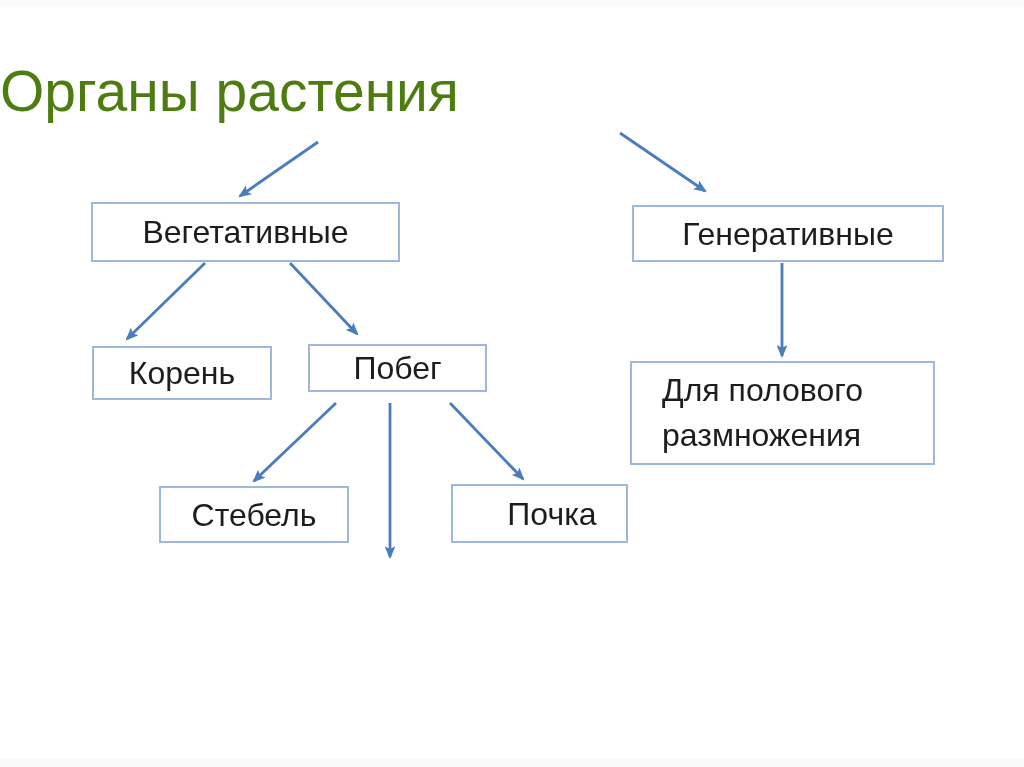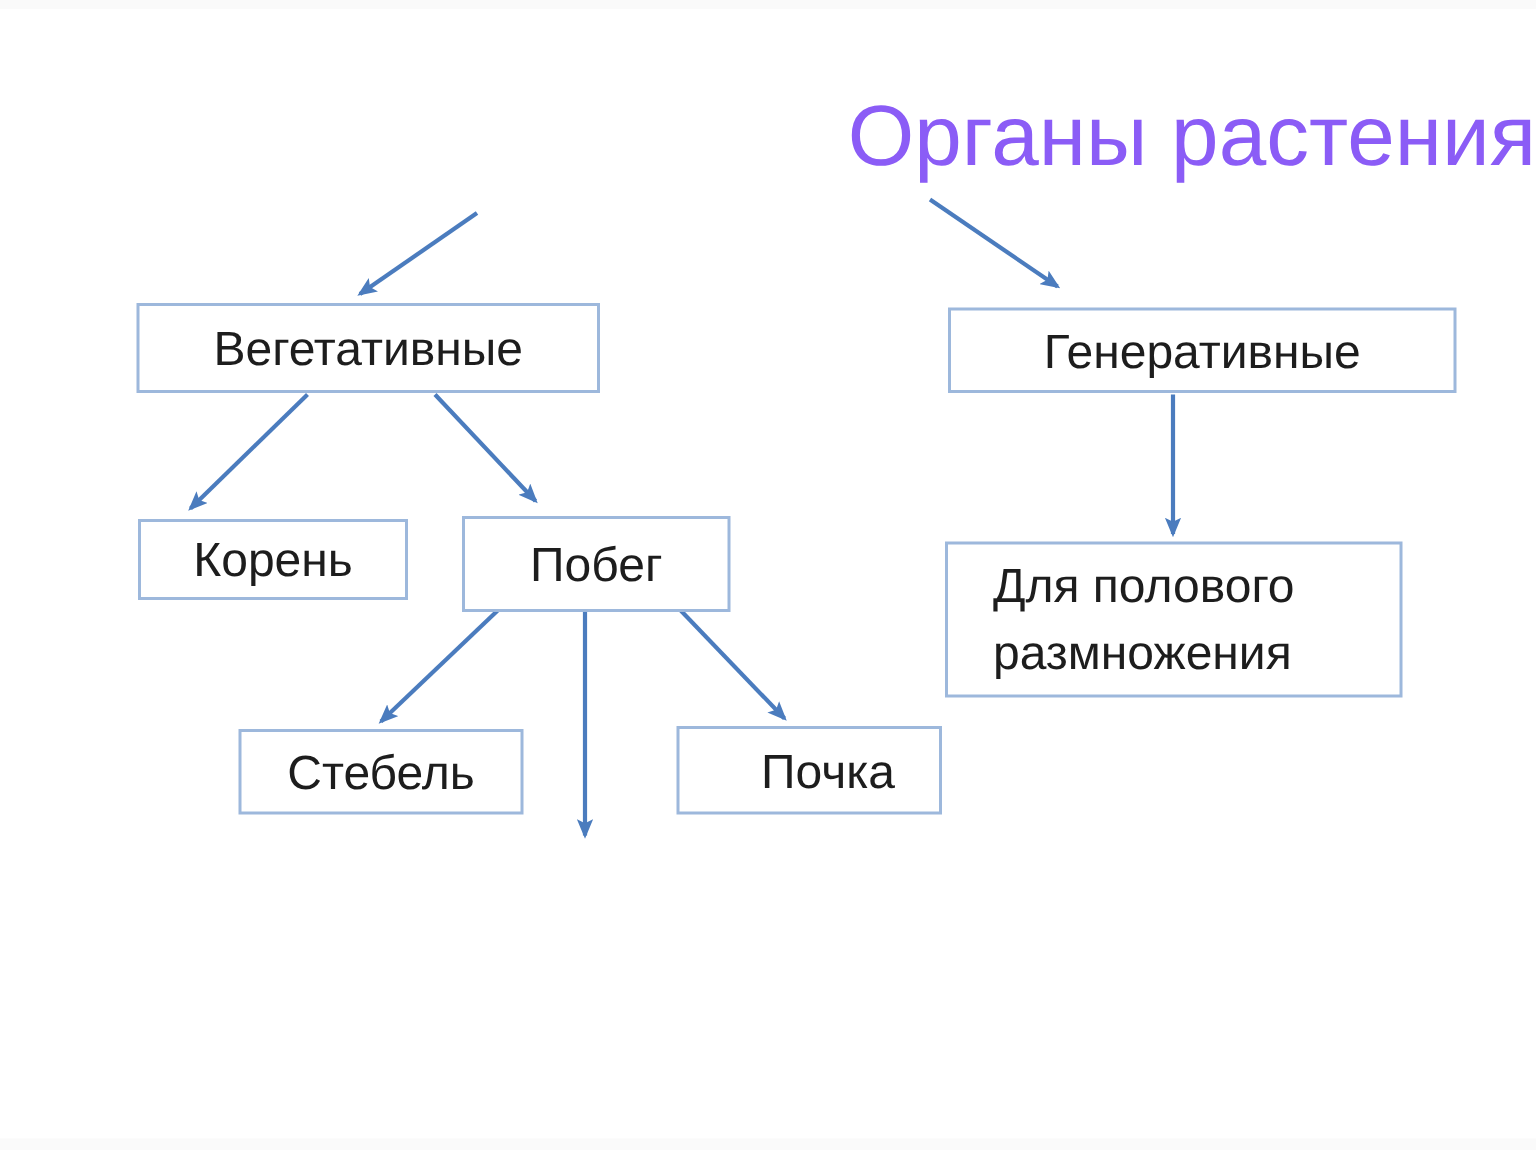--- a/index.html
+++ b/index.html
@@ -22,24 +22,24 @@
     background: #fafafa;
   }
   .edge-strip.top { top: 0; height: 6px; }
   .edge-strip.bottom { bottom: 0; height: 8px; }
 
   .slide-title {
     position: absolute;
     left: 0;
     top: 60px;
     width: 1024px;
-    text-align: right;
+    text-align: left;
     font-size: 57px;
     line-height: 1.1;
-    color: #8b5cf6;
+    color: #4d7c0f;
     letter-spacing: 0px;
   }
 
   .arrow-layer {
     position: absolute;
     left: 0;
     top: 0;
     width: 1024px;
     height: 767px;
     pointer-events: none;
@@ -56,23 +56,23 @@
     border: 2px solid #9db8dc;
     display: flex;
     align-items: center;
     justify-content: center;
     font-size: 32px;
     color: #1d1d1d;
     text-align: center;
     line-height: 1.25;
   }
   .node-vegetative { left: 91px;  top: 202px; width: 309px; height: 60px; }
-  .node-generative { left: 632px; top: 205px; width: 339px; height: 57px; }
+  .node-generative { left: 632px; top: 205px; width: 312px; height: 57px; }
   .node-root       { left: 50px;  top: 346px; width: 180px; height: 54px; margin-left: 42px; }
-  .node-shoot      { left: 308px; top: 344px; width: 179px; height: 64px; }
+  .node-shoot      { left: 308px; top: 344px; width: 179px; height: 48px; }
   .node-sexual {
     left: 630px; top: 361px; width: 305px; height: 104px;
     justify-content: flex-start;
     text-align: left;
     padding-left: 30px;
     padding-right: 11px;
     line-height: 1.42;
   }
   .node-stem       { left: 159px; top: 486px; width: 190px; height: 57px; }
   .node-bud        { left: 451px; top: 484px; width: 177px; height: 59px; padding-left: 25px; }

